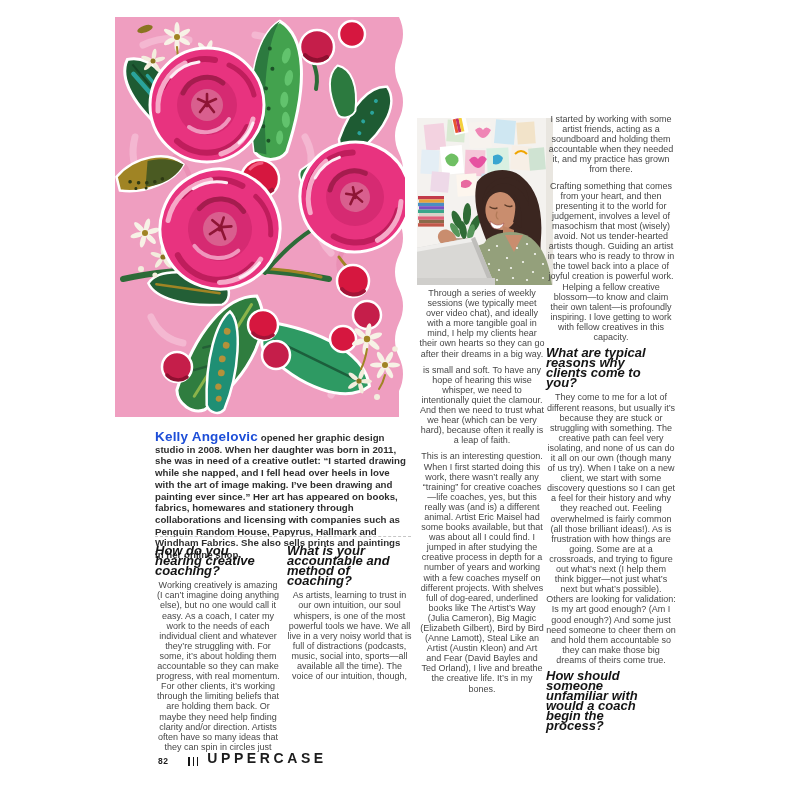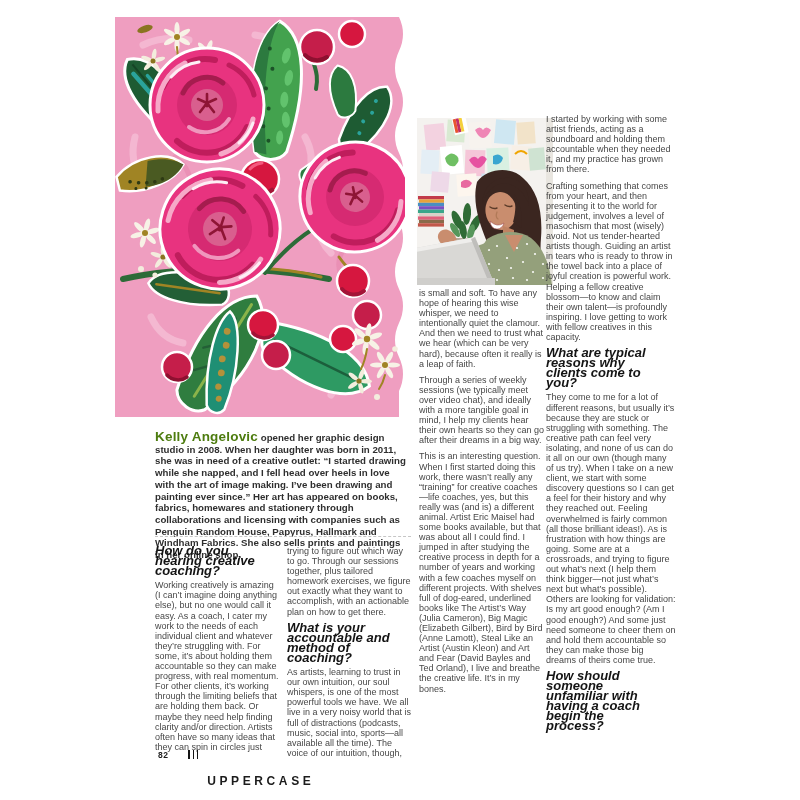--- a/index.html
+++ b/index.html
@@ -9,39 +9,39 @@
   }
   .abs{position:absolute;}
   figure{margin:0;padding:0;}
   
   .painting{left:115px;top:17px;width:290px;height:400px;}
   
   .photo{left:417px;top:118px;width:136px;height:167px;}
   
   .intro{left:155px;top:431px;width:256px;font-size:9.7px;line-height:11.7px;
          font-weight:bold;color:#2f2f2f;text-align:left;}
-  .intro .name{color:#4d7c0f;font-size:13.5px;font-weight:bold;letter-spacing:.2px;}
+  .intro .name{color:#1d4ed8;font-size:13.5px;font-weight:bold;letter-spacing:.2px;}
   
   .divider{left:155px;top:536px;width:256px;height:0;border-top:1.5px dashed #c6c6c6;}
   
   .col{font-size:9px;line-height:10.1px;color:#474747;}
   .col1{left:155px;top:546px;width:126px;}
   .col2{left:287px;top:546px;width:125px;}
   .col3{left:419px;top:288px;width:126px;}
   .col4{left:546px;top:114px;width:130px;}
-  .col p{margin:0 0 6px 0;}
+  .col p{margin:0 0 6px 0;text-align:center;}
   .col h4{margin:6px 16px 4px 0;font-size:13px;line-height:10.1px;color:#141414;
           font-weight:bold;font-style:italic;}
   .col h4:first-child, .col p:first-child{margin-top:0;}
   
-  .footer{left:158px;top:750px;display:flex;align-items:flex-start;color:#1c1c1c;}
+  .footer{left:158px;top:750px;display:flex;align-items:flex-end;color:#1c1c1c;}
   .footer .pagenum{font-size:8.5px;font-weight:bold;letter-spacing:.5px;}
   .footer .bars{display:inline-flex;gap:2.5px;margin:0 9px 0 20px;}
   .footer .bars i{display:block;width:1.6px;height:9px;background:#151515;}
-  .footer .mag{font-size:12px;font-weight:bold;letter-spacing:3.6px;margin-top:24px;}
+  .footer .mag{font-size:14px;font-weight:bold;letter-spacing:3.6px;}
 </style>
 </head>
 <body>
 
 <div class="page">
 
   <figure class="abs painting">
     <svg width="290" height="400" viewBox="0 0 290 400">
 
       <path d="M0,0 L284,0 q8,17 0,34 t0,34 t0,34 t0,34 t0,34 t0,34 t0,34 t0,34 t0,34 t0,34 t0,34 L284,400 L0,400 Z" fill="#ef9ec0"></path>
@@ -461,37 +461,36 @@
   </section>
 
   <div class="abs divider"></div>
 
   <section class="abs col col1">
     <h4>How do you hearing creative coaching?</h4>
     <p>Working creatively is amazing (I can’t imagine doing anything else), but no one would call it easy. As a coach, I cater my work to the needs of each individual client and whatever they’re struggling with. For some, it’s about holding them accountable so they can make progress, with real momentum. For other clients, it’s working through the limiting beliefs that are holding them back. Or maybe they need help finding clarity and/or direction. Artists often have so many ideas that they can spin in circles just</p>
   </section>
 
   <section class="abs col col2">
-    <p>trying to figure out which way to go. Through our sessions together, plus tailored homework exercises, we figure out exactly what they want to accomplish, with an actionable plan on how to get there.</p>
     <h4>What is your accountable and method of coaching?</h4>
     <p>As artists, learning to trust in our own intuition, our soul whispers, is one of the most powerful tools we have. We all live in a very noisy world that is full of distractions (podcasts, music, social into, sports—all available all the time). The voice of our intuition, though,</p>
   </section>
 
   <section class="abs col col3">
+    <p>Through a series of weekly sessions (we typically meet over video chat), and ideally with a more tangible goal in mind, I help my clients hear their own hearts so they can go after their dreams in a big way.</p>
     <p>is small and soft. To have any hope of hearing this wise whisper, we need to intentionally quiet the clamour. And then we need to trust what we hear (which can be very hard), because often it really is a leap of faith.</p>
-    <p>Through a series of weekly sessions (we typically meet over video chat), and ideally with a more tangible goal in mind, I help my clients hear their own hearts so they can go after their dreams in a big way.</p>
     <p>This is an interesting question. When I first started doing this work, there wasn’t really any “training” for creative coaches—life coaches, yes, but this really was (and is) a different animal. Artist Eric Maisel had some books available, but that was about all I could find. I jumped in after studying the creative process in depth for a number of years and working with a few coaches myself on different projects. With shelves full of dog-eared, underlined books like The Artist’s Way (Julia Cameron), Big Magic (Elizabeth Gilbert), Bird by Bird (Anne Lamott), Steal Like an Artist (Austin Kleon) and Art and Fear (David Bayles and Ted Orland), I live and breathe the creative life. It’s in my bones.</p>
   </section>
 
   <section class="abs col col4">
     <p>I started by working with some artist friends, acting as a soundboard and holding them accountable when they needed it, and my practice has grown from there.</p>
     <p>Crafting something that comes from your heart, and then presenting it to the world for judgement, involves a level of masochism that most (wisely) avoid. Not us tender-hearted artists though. Guiding an artist in tears who is ready to throw in the towel back into a place of joyful creation is powerful work. Helping a fellow creative blossom—to know and claim their own talent—is profoundly inspiring. I love getting to work with fellow creatives in this capacity.</p>
     <h4>What are typical reasons why clients come to you?</h4>
     <p>They come to me for a lot of different reasons, but usually it’s because they are stuck or struggling with something. The creative path can feel very isolating, and none of us can do it all on our own (though many of us try). When I take on a new client, we start with some discovery questions so I can get a feel for their history and why they reached out. Feeling overwhelmed is fairly common (all those brilliant ideas!). As is frustration with how things are going. Some are at a crossroads, and trying to figure out what’s next (I help them think bigger—not just what’s next but what’s possible). Others are looking for validation: Is my art good enough? (Am I good enough?) And some just need someone to cheer them on and hold them accountable so they can make those big dreams of theirs come true.</p>
-    <h4>How should someone unfamiliar with having a coach begin the process?</h4>
+    <h4>How should someone unfamiliar with would a coach begin the process?</h4>
   </section>
 
   <footer class="abs footer">
     <span class="pagenum">82</span>
     <span class="bars">
         <i></i>
         <i></i>
         <i></i>
       </span>
     <span class="mag">UPPERCASE</span>

